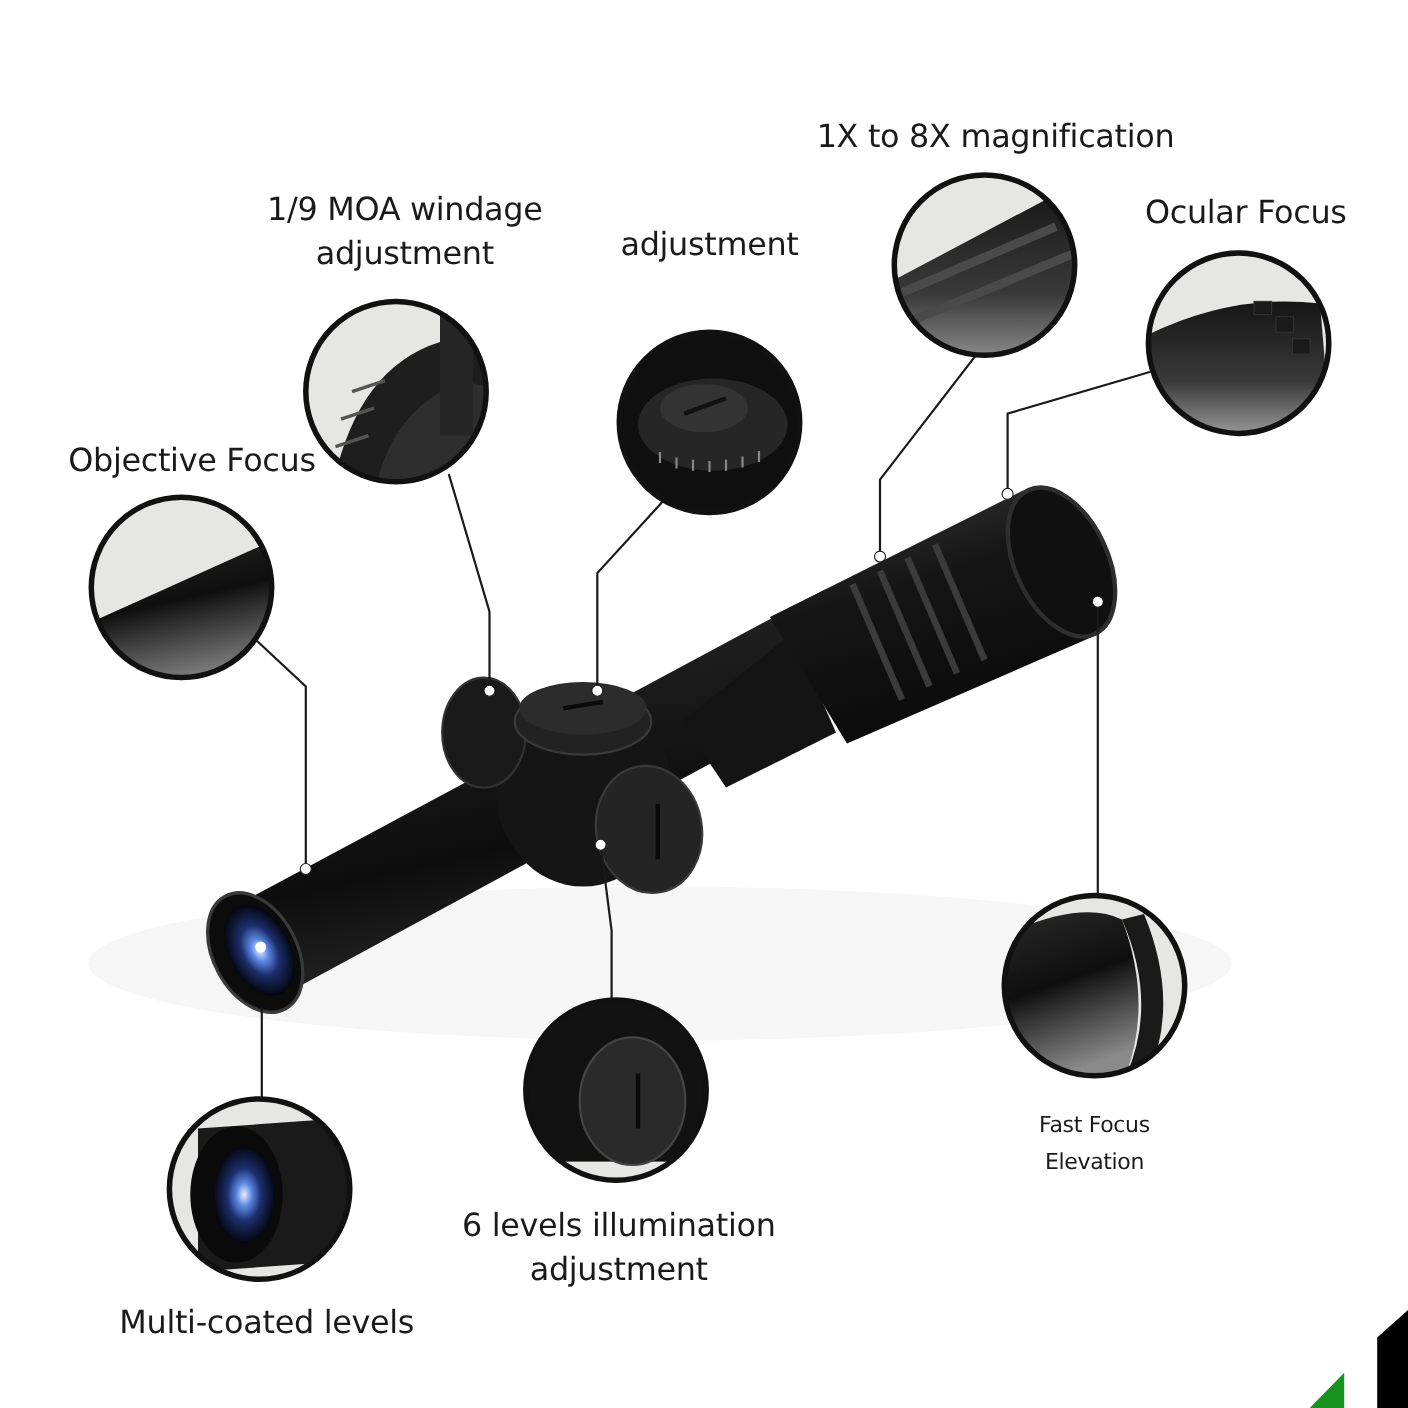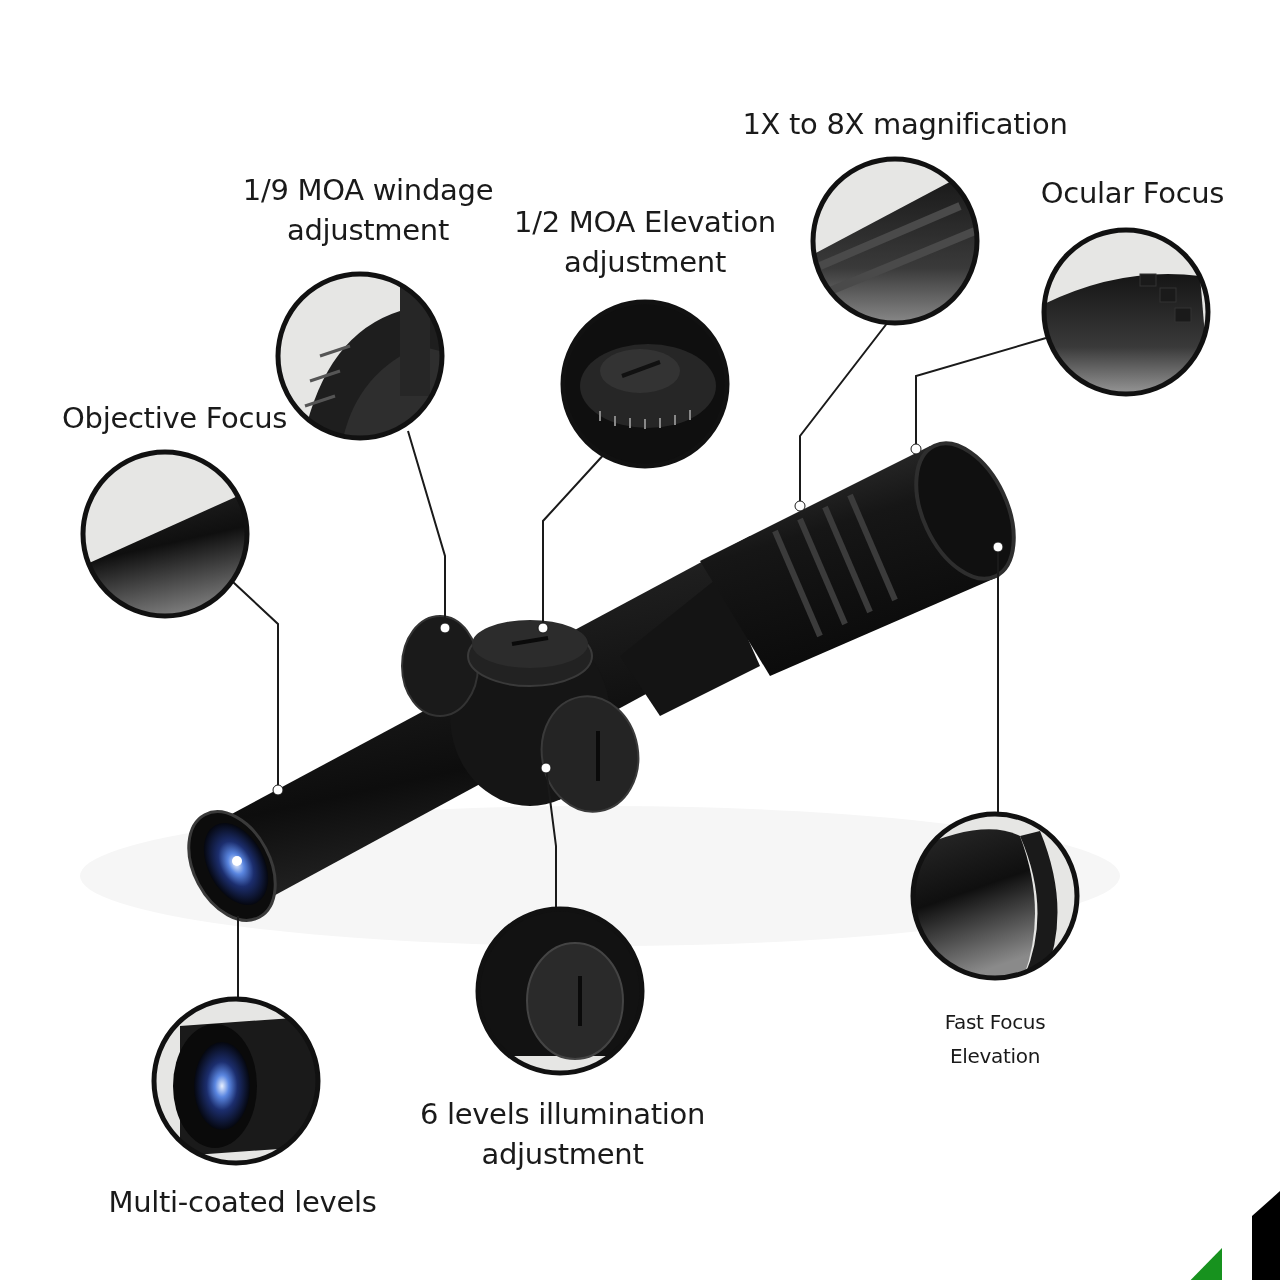--- a/index.html
+++ b/index.html
@@ -235,21 +235,20 @@
   <div class="label" style="left:740px; top:88px; width:330px;">
     <span>1X to 8X magnification</span>
   </div>
 
   <div class="label" style="left:228px; top:154px; width:280px;">
     <span>1/9 MOA windage</span>
     <span>adjustment</span>
   </div>
 
   <div class="label" style="left:500px; top:186px; width:290px;">
-    <span>1/2 MOA Elevation</span>
     <span>adjustment</span>
   </div>
 
   <div class="label" style="left:1040px; top:157px; width:185px;">
     <span>Ocular Focus</span>
   </div>
 
   <div class="label" style="left:62px; top:382px; width:225px;">
     <span>Objective Focus</span>
   </div>

